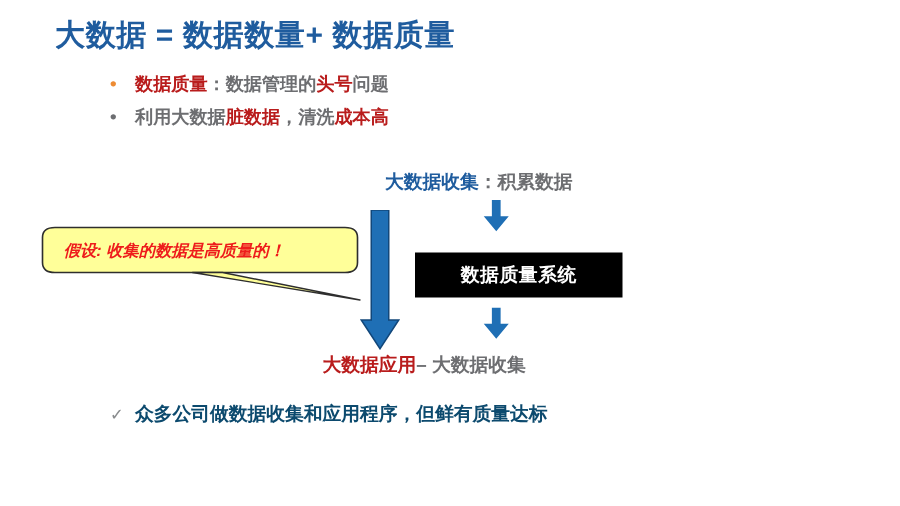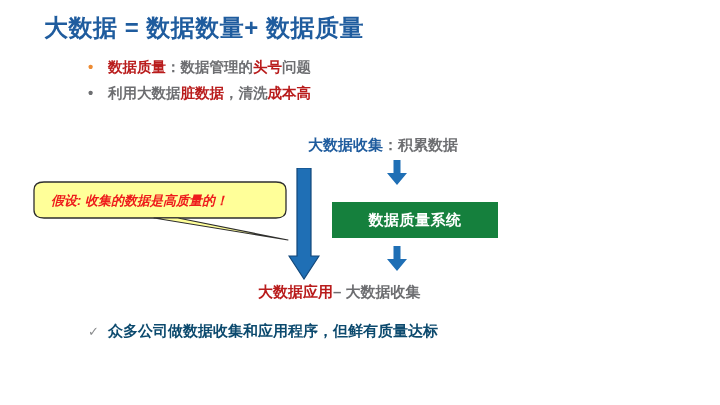--- a/index.html
+++ b/index.html
@@ -79,21 +79,21 @@
   #arrow-top    { left: 386px; top: 160px; }
   #arrow-bottom { left: 386px; top: 246px; }
 
   
   .quality-box {
     position: absolute;
     left: 332px;
     top: 202px;
     width: 166px;
     height: 36px;
-    background: #15803d;
+    background: #000000;
     display: flex;
     align-items: center;
     justify-content: center;
   }
   .quality-box-label {
     color: #ffffff;
     font-size: 15px;
     font-weight: bold;
     letter-spacing: 0.5px;
   }

